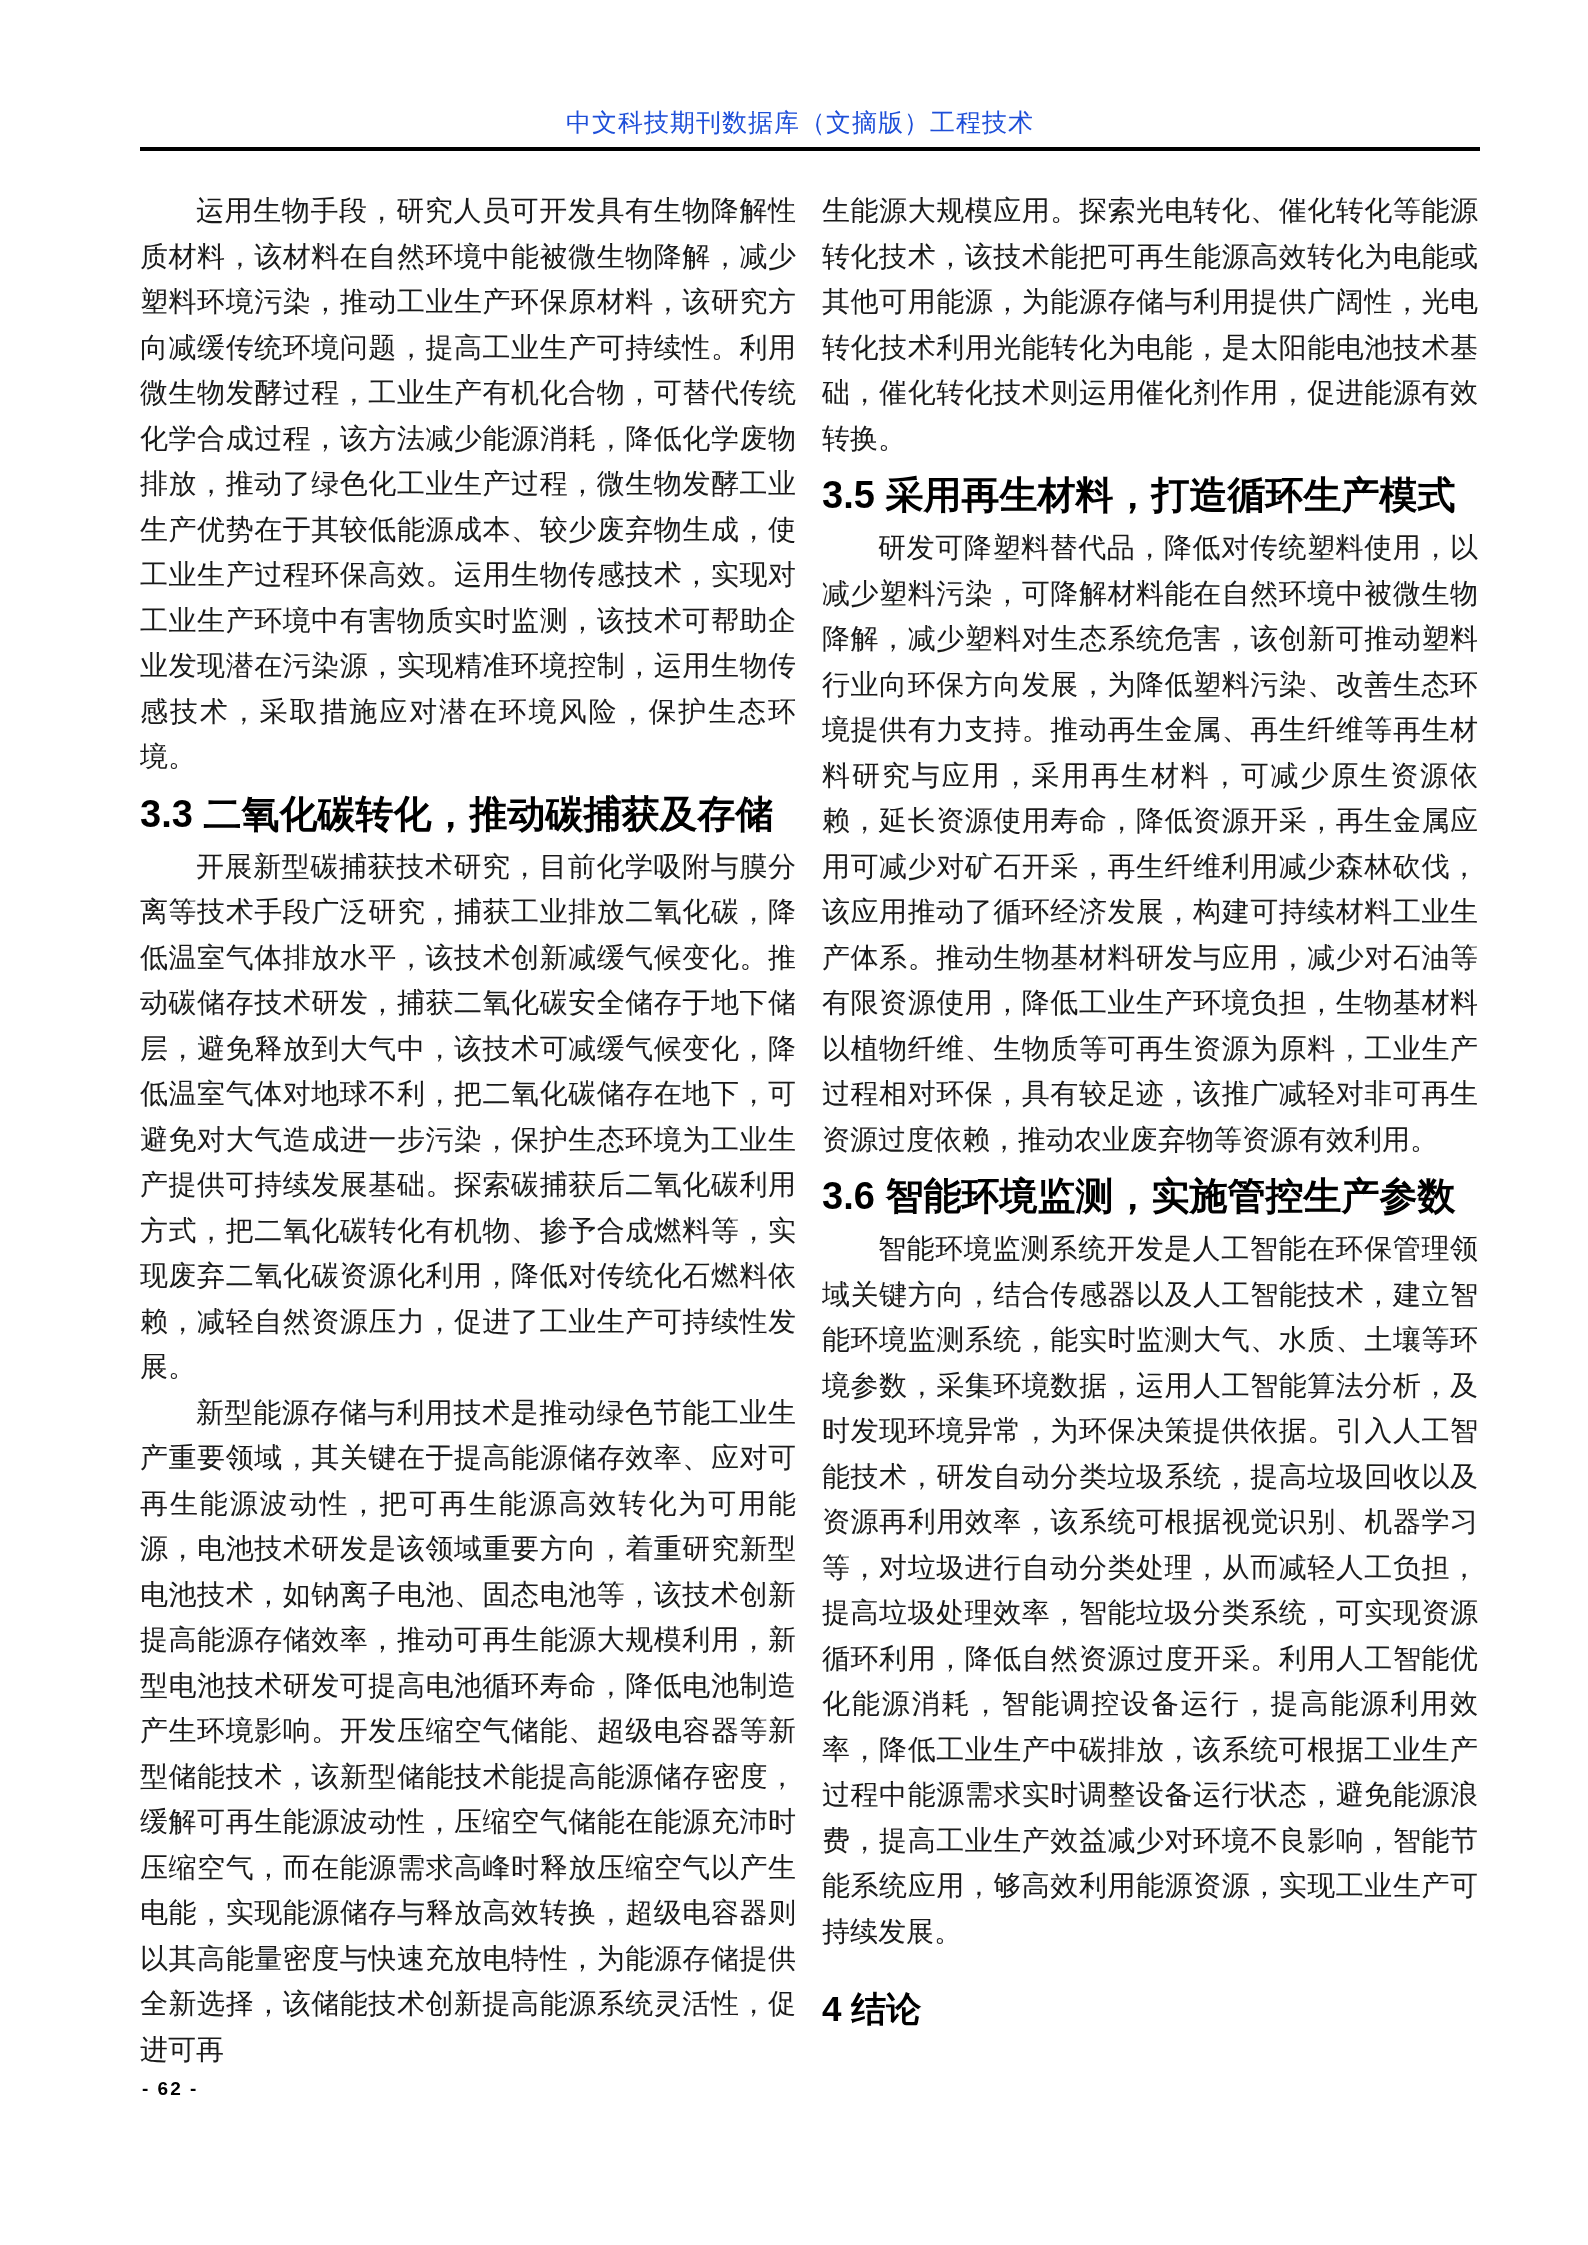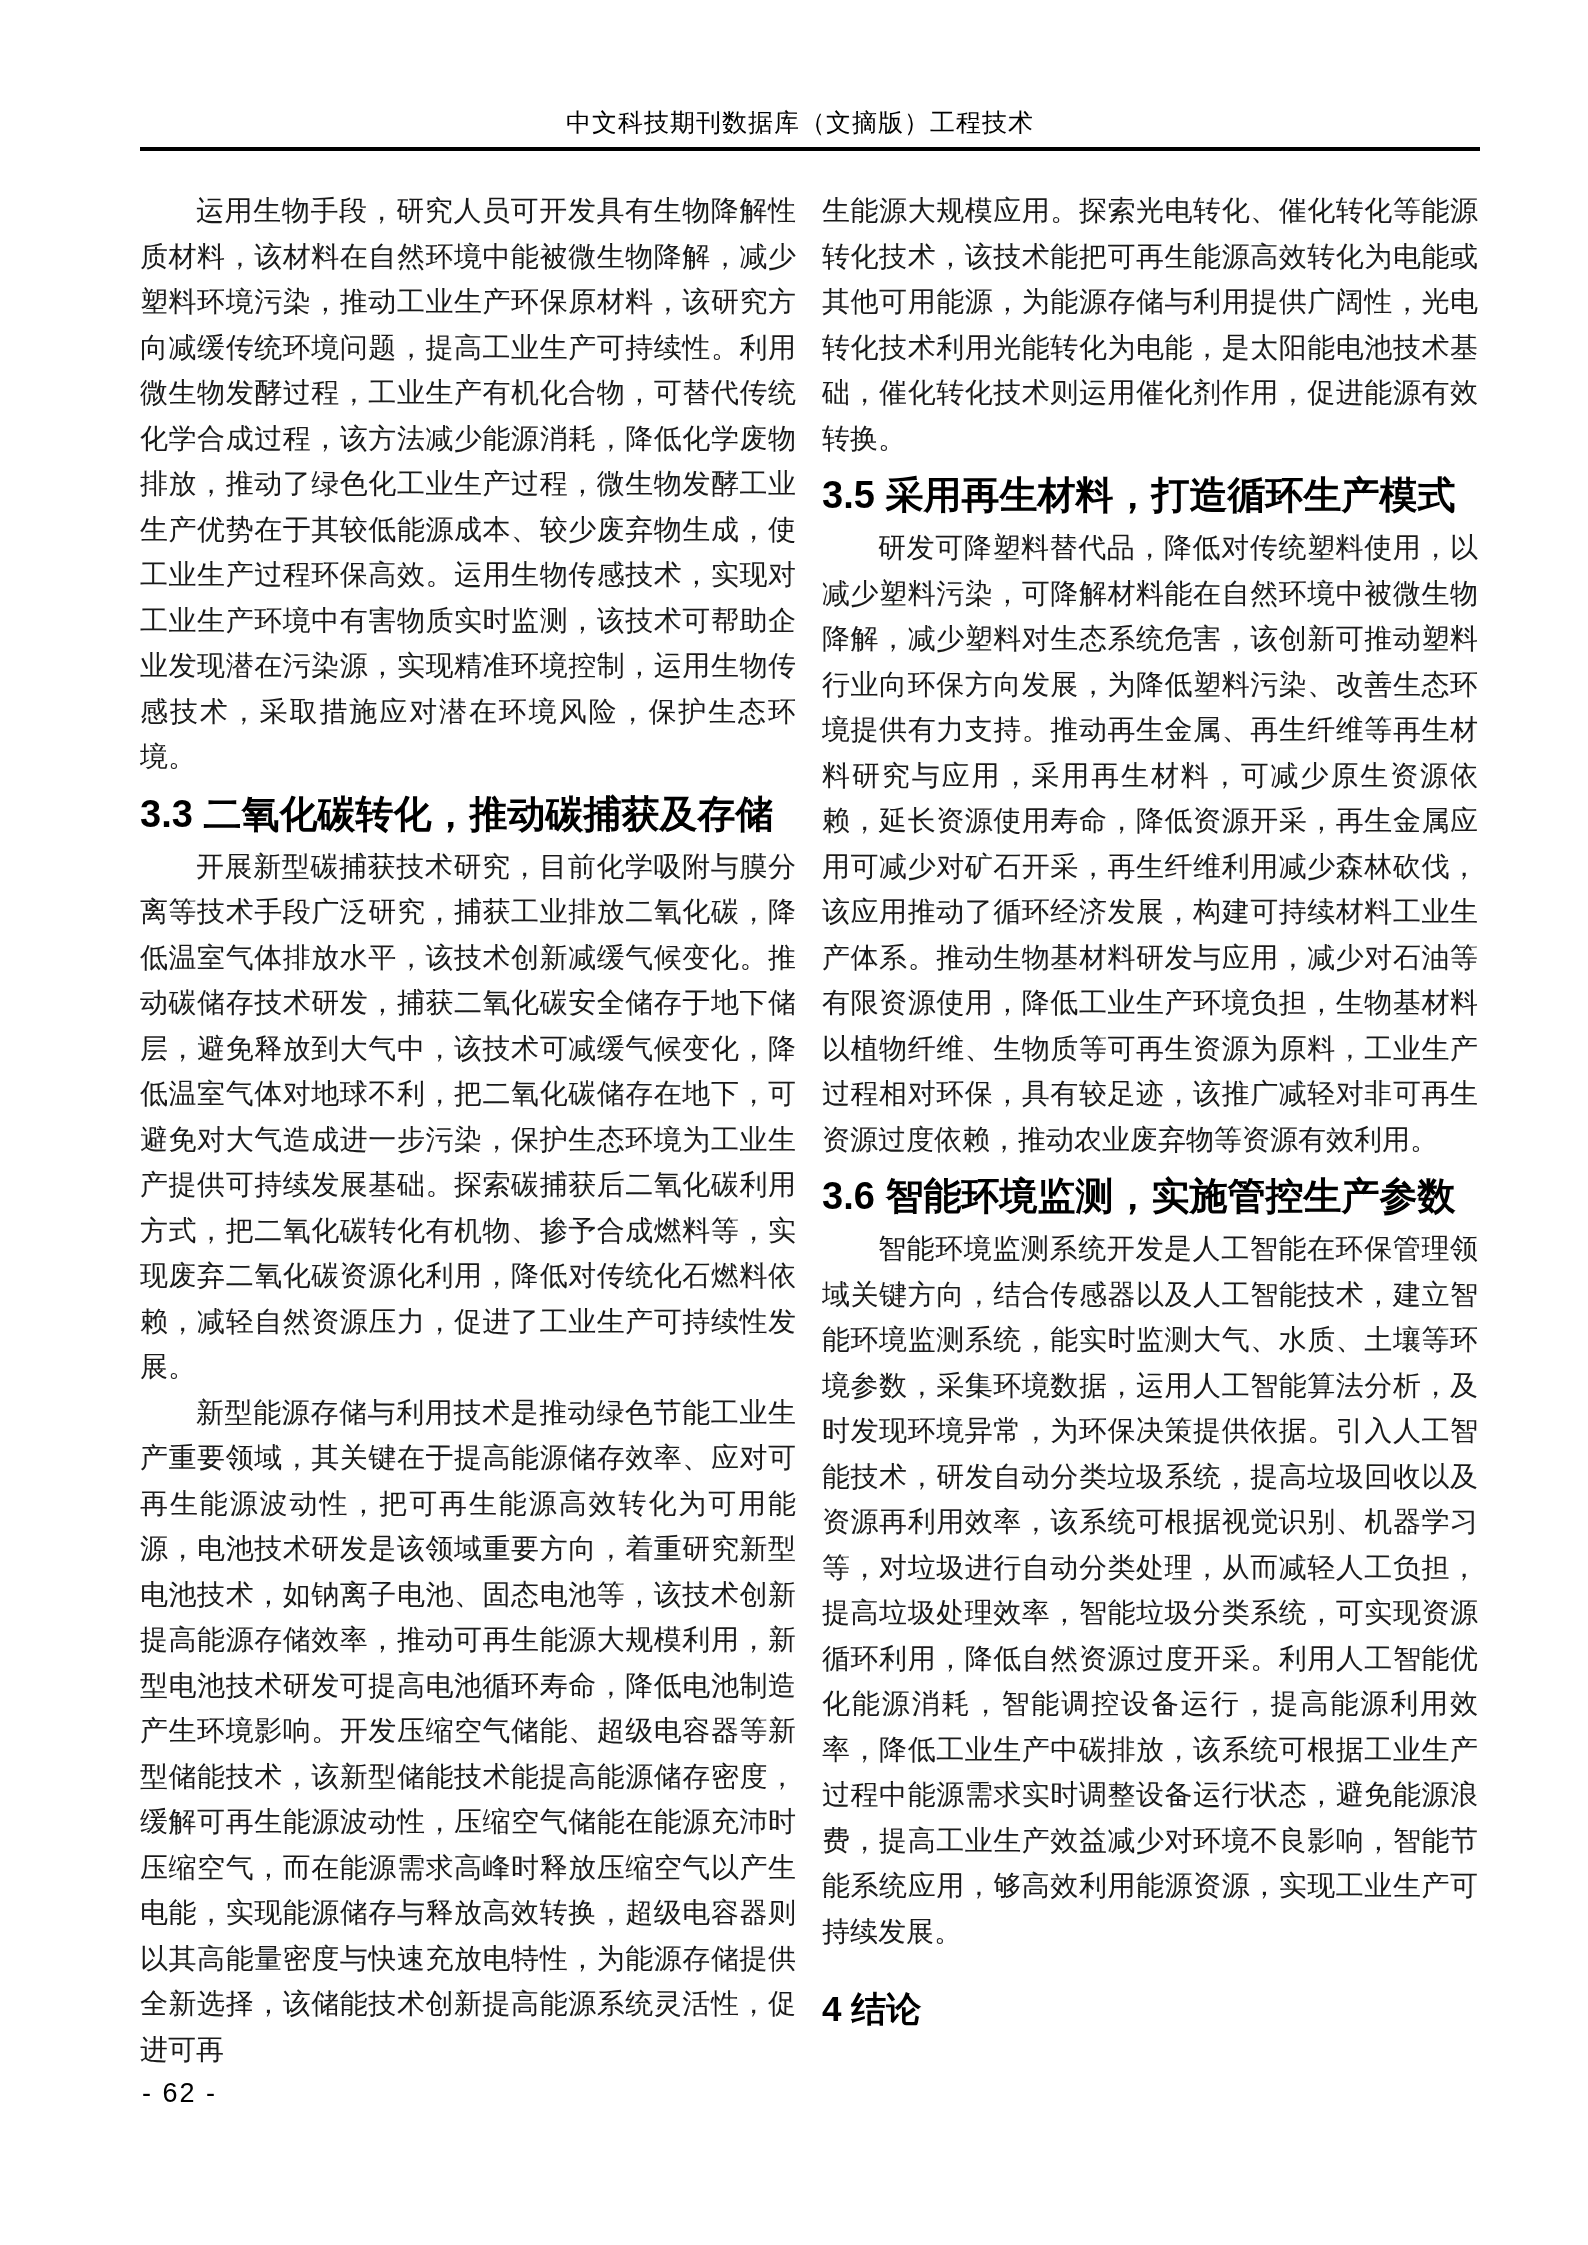--- a/index.html
+++ b/index.html
@@ -14,21 +14,21 @@
     overflow: hidden;
   }
   .header-title {
     position: absolute;
     top: 106px;
     left: 0;
     width: 100%;
     text-align: center;
     font-size: 25px;
     letter-spacing: 1px;
-    color: #000000;
+    color: #1d4ed8;
     padding-left: 12px;
   }
   .header-rule {
     position: absolute;
     top: 147px;
     left: 140px;
     width: 1340px;
     height: 4px;
     background: #000000;
   }
@@ -61,22 +61,22 @@
     line-height: 46px;
     margin-top: 32px;
     text-align: left;
     color: #000000;
   }
   .footer-page-number {
     position: absolute;
     left: 142px;
     top: 2078px;
     font-family: "Liberation Sans", "DejaVu Sans", sans-serif;
-    font-weight: normal;
-    font-size: 27px;
+    font-weight: bold;
+    font-size: 19px;
     letter-spacing: 2px;
     color: #000000;
   }
 </style>
 </head>
 <body>
 
 <div class="page">
 
   <div class="header-title">中文科技期刊数据库（文摘版）工程技术</div>

